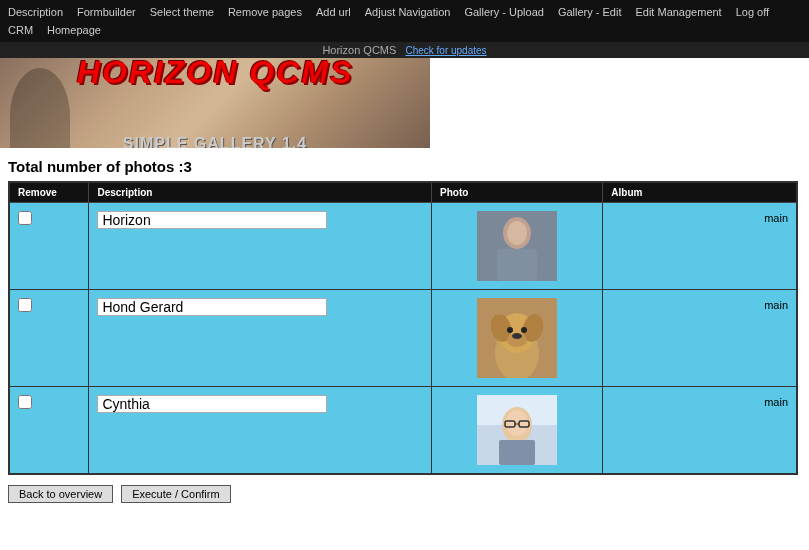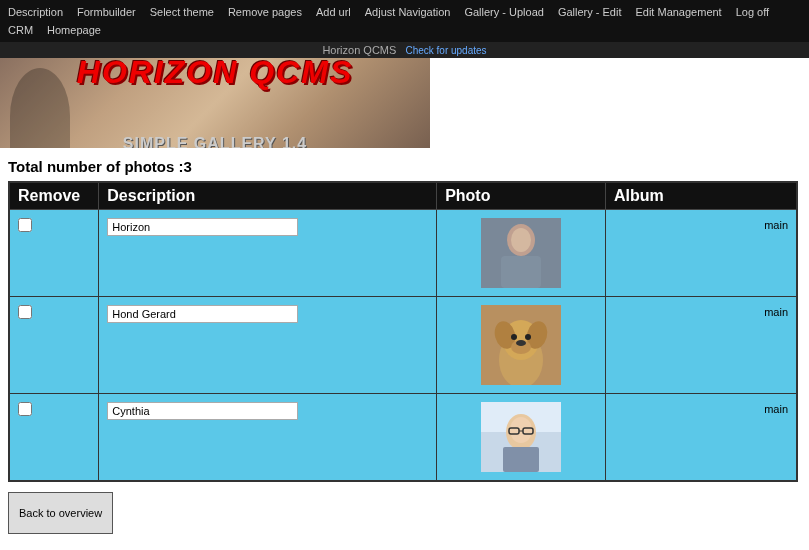--- a/index.html
+++ b/index.html
@@ -24,21 +24,21 @@
     }
 
     .sub-nav {
       background: #222;
       text-align: center;
       padding: 2px;
       font-size: 11px;
       color: #aaa;
     }
     .sub-nav span { color: #aaa; margin-right: 6px; }
-    .sub-nav a { color: #6af; font-size: 10px; cursor: pointer; }
+    .sub-nav a { color: #6af; font-size: 10px; text-decoration: underline; cursor: pointer; }
 
     
     .banner {
       width: 430px;
       height: 90px;
       background: linear-gradient(135deg, #8a7060 0%, #c0a080 30%, #d4b896 50%, #b09070 70%, #786050 100%);
       position: relative;
       overflow: hidden;
       margin: 0;
     }
@@ -90,21 +90,21 @@
       width: 790px;
       margin: 0 8px;
       border-collapse: collapse;
       border: 2px solid #333;
     }
     .gallery-table th {
       background: #111;
       color: #fff;
       padding: 4px 8px;
       text-align: left;
-      font-size: 16px;
+      font-size: 10px;
       border: 1px solid #444;
     }
     .gallery-table td {
       background: #5bc8e8;
       border: 1px solid #333;
       vertical-align: top;
       padding: 8px;
     }
     .gallery-table td.remove-cell {
       width: 70px;
@@ -121,26 +121,26 @@
       text-align: right;
     }
 
     .remove-checkbox {
       width: 14px;
       height: 14px;
       cursor: pointer;
     }
 
     .desc-input {
-      width: 191px;
+      width: 230px;
       height: 18px;
       background: #fff;
       border: 1px solid #aaa;
       padding: 2px 4px;
-      font-size: 11px;
+      font-size: 14px;
     }
 
     
     .photo-placeholder-1 {
       width: 80px;
       height: 70px;
       background: linear-gradient(180deg, #b0c0d0 0%, #8090a0 40%, #606878 100%);
       margin: auto;
       position: relative;
       overflow: hidden;
@@ -167,21 +167,21 @@
 
     
     .bottom-bar {
       display: flex;
       align-items: center;
       gap: 8px;
       padding: 6px 8px;
       margin-top: 4px;
     }
     .btn-back, .btn-execute {
-      padding: 14px 10px;
+      padding: 2px 10px;
       font-size: 11px;
       cursor: pointer;
       border: 1px solid #555;
       background: #ddd;
     }
   </style>
 </head>
 <body>
 
 <div class="top-nav">
@@ -305,13 +305,14 @@
       </td>
       <td class="album-cell">
         <span class="album-text">main</span>
       </td>
     </tr>
   </tbody>
 </table>
 
 <div class="bottom-bar">
   <button class="btn-back">Back to overview</button>
+  <button class="btn-execute">Execute / Confirm</button>
 </div>
 
 </body></html>

